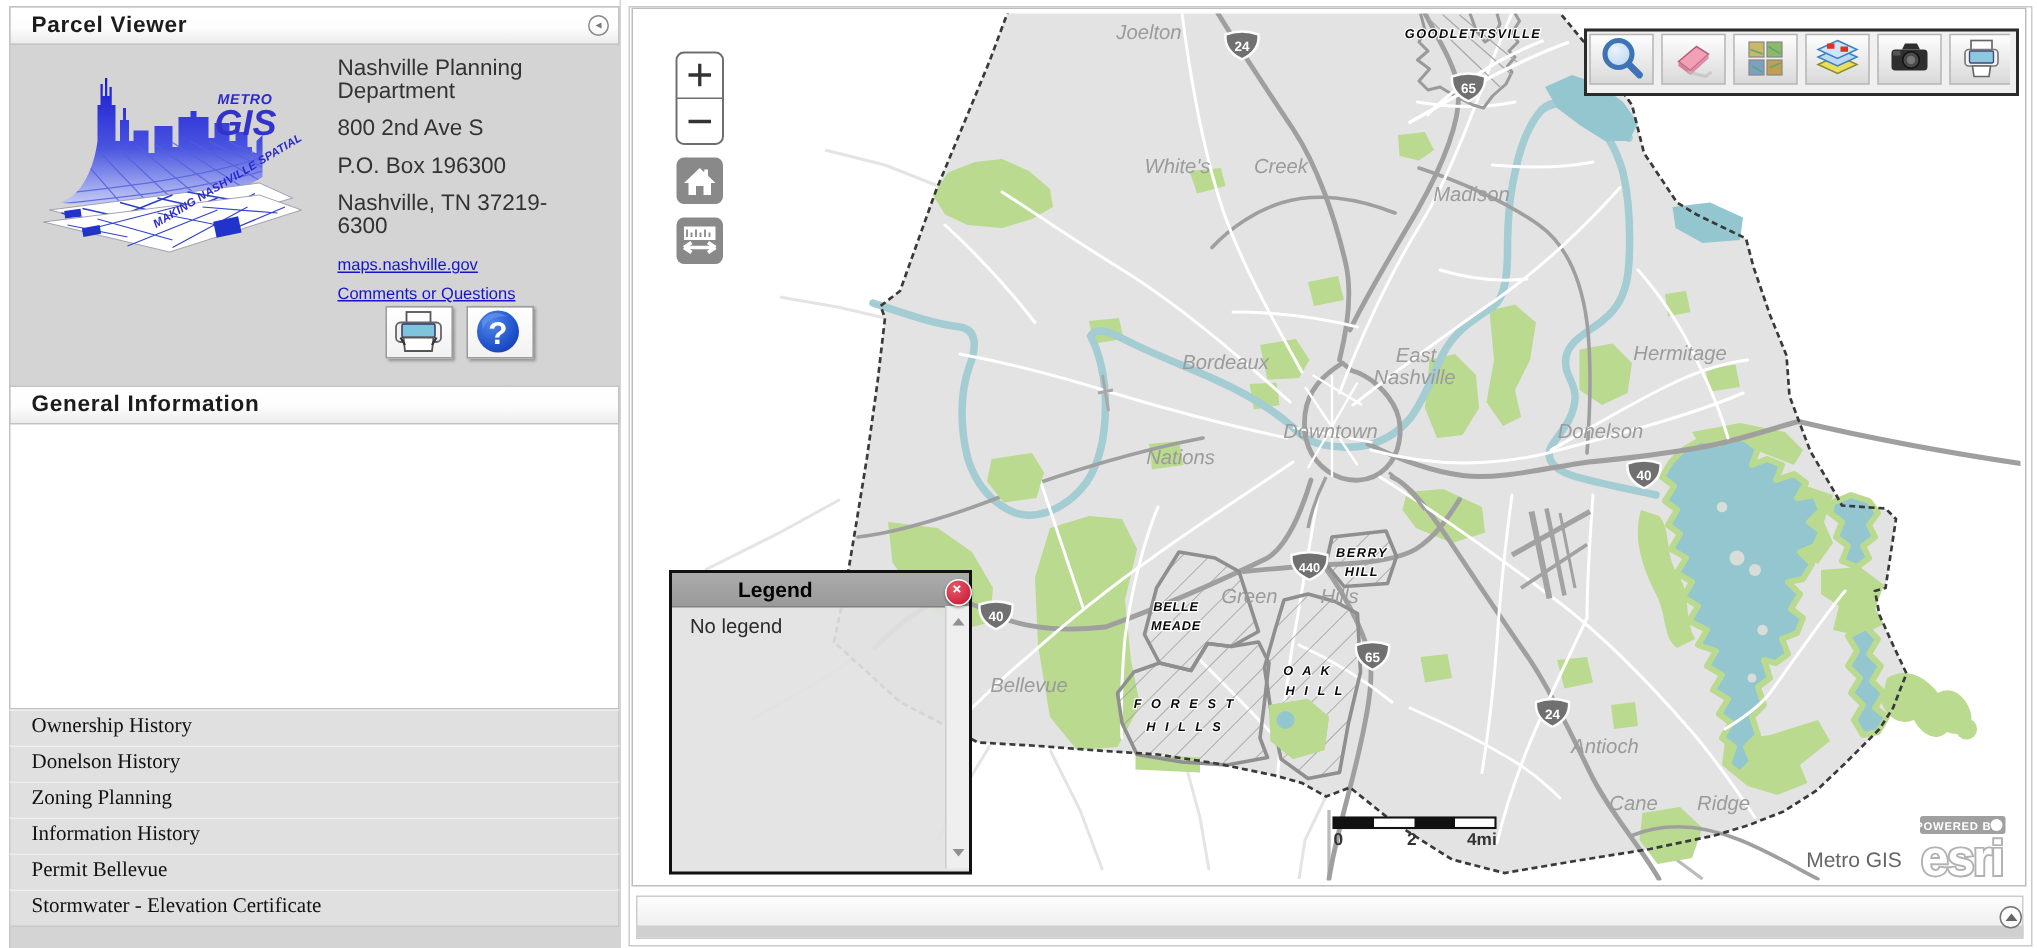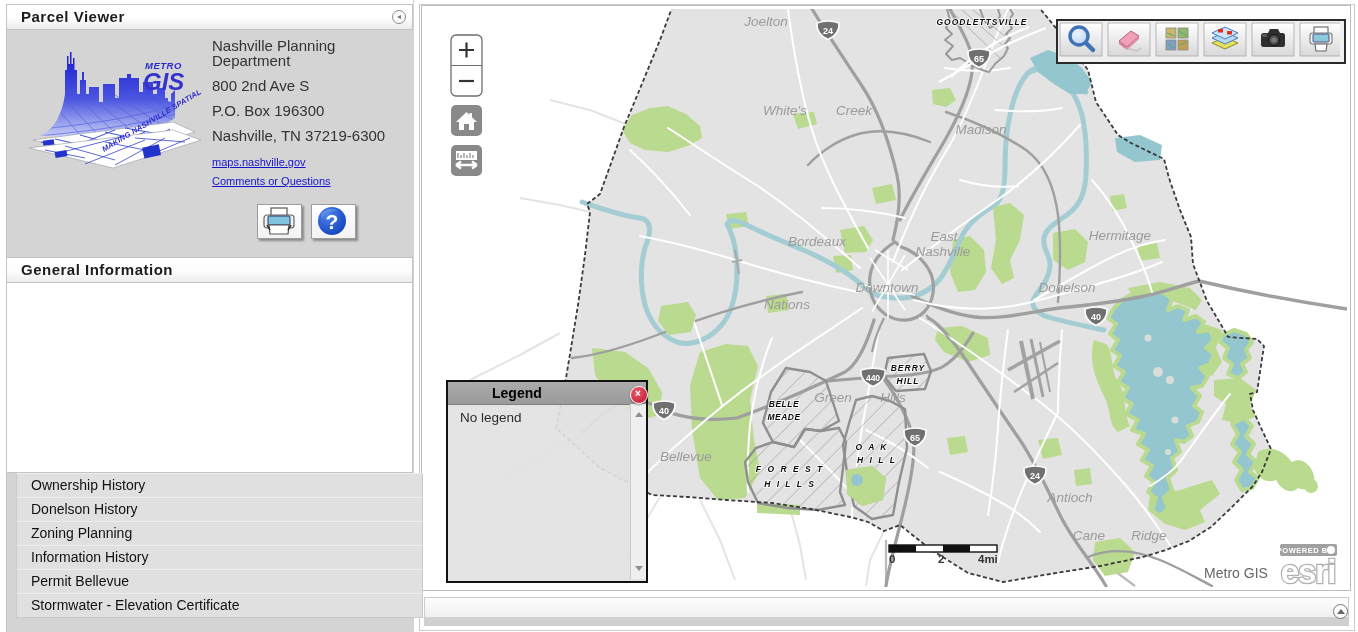--- a/index.html
+++ b/index.html
@@ -8,25 +8,25 @@
 
 #panel{position:absolute;left:6px;top:0;width:407px;height:632px;background:#d4d4d4;border-left:1px solid #c6c6c6;}
 .hdrbar{position:absolute;left:6px;width:405px;height:24px;background:linear-gradient(#ffffff,#fdfdfd 55%,#ececec);border:1px solid #c3c3c3;}
 .hdrbar .t{position:absolute;left:14px;top:3px;font-size:15px;font-weight:bold;color:#1c1c1c;letter-spacing:0.5px;}
 #pvbar{top:4px;}
 #gibar{top:257px;}
 #collapser{position:absolute;left:392px;top:10px;width:12px;height:12px;border:1px solid #8a8a8a;border-radius:50%;}
 #collapser:after{content:"";position:absolute;left:3.5px;top:3.5px;border-top:2.5px solid transparent;border-bottom:2.5px solid transparent;border-right:4.5px solid #777;}
 #whitebox{position:absolute;left:6px;top:282px;width:405px;height:190px;background:#fff;border:1px solid #c3c3c3;border-top:none;}
 #topwhite{position:absolute;left:6px;top:0;width:407px;height:4px;background:#fff;}
-.acc{position:absolute;left:16px;width:405px;height:23px;background:#e0e0e0;border:1px solid #c9c9c9;border-top:1px solid #eee;}
+.acc{position:absolute;left:6px;width:405px;height:23px;background:#e0e0e0;border:1px solid #c9c9c9;border-top:1px solid #eee;font-family:Liberation Serif, serif;}
 .acc .t{position:absolute;left:14px;top:3px;font-size:14px;color:#111;}
 
 #contact{position:absolute;left:212px;top:38px;width:180px;font-size:15px;color:#333;}
-#contact div{margin-bottom:10px;line-height:15px;}
+#contact div{margin-bottom:10px;line-height:15px;margin-left:13px;}
 #contact a{color:#1414cc;font-size:11px;}
 
 .pbtn{position:absolute;width:43px;height:33px;background:linear-gradient(#ffffff,#f2f2f2);border:1px solid #9c9c9c;box-shadow:1.5px 1.5px 2px rgba(0,0,0,0.35);}
 
 #mapouter{position:absolute;left:419px;top:4px;width:934px;height:625px;background:#fff;border:1px solid #cbcbcb;}
 #mapbox{position:absolute;left:421px;top:5px;width:928px;height:584px;background:#fff;border:1px solid #bdbdbd;}
 #mapsvg{position:absolute;left:425px;top:9px;}
 #footer{position:absolute;left:424px;top:597px;width:923px;height:27px;border:1px solid #ccc;background:linear-gradient(#fdfdfd,#f0f0f0 70%,#e7e7e7);}
 #footgray{position:absolute;left:424px;top:617px;width:925px;height:8px;background:#d0d0d0;}
 #footcirc{position:absolute;left:1333px;top:604px;width:13px;height:13px;border:1px solid #777;border-radius:50%;background:#fbfbfb;}

